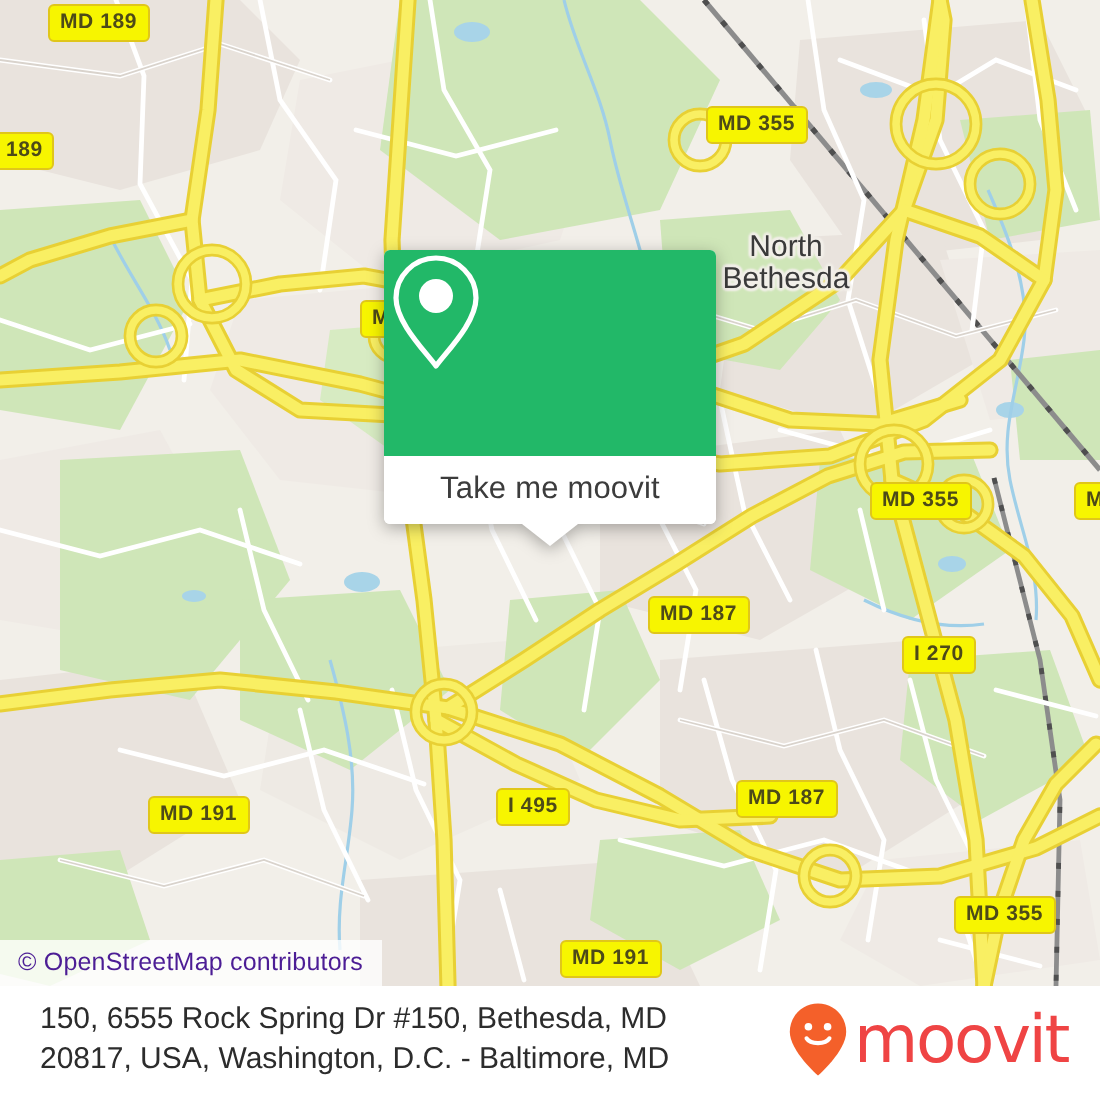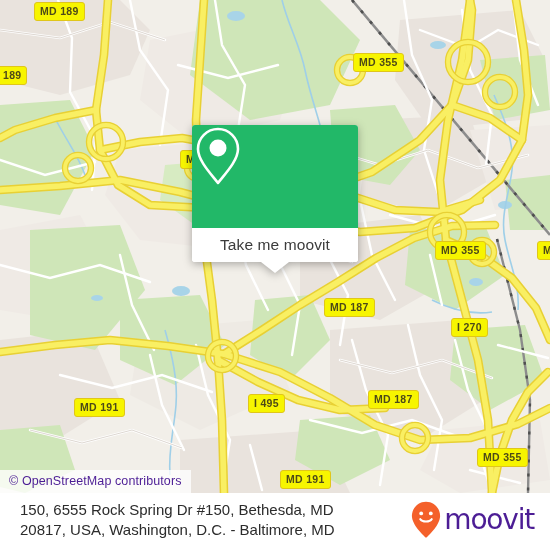--- a/index.html
+++ b/index.html
@@ -132,23 +132,23 @@
     max-width:385px;
   }
   #brand{
     display:flex;
     align-items:center;
     gap:3px;
     margin-left:auto;
     padding-right:4px;
   }
   #brand-wordmark{
-    color:#4c1d95;
+    color:#ef4444;
     font-family:"DejaVu Sans", sans-serif;
-    font-size:28px;
+    font-size:33px;
     font-weight:normal;
     letter-spacing:-1.2px;
     line-height:1;
   }
 </style>
 </head>
 <body>
 
 <div id="app">
 
@@ -322,22 +322,26 @@
           <circle cx="482" cy="252" r="12"></circle>
           <circle cx="222" cy="356" r="14"></circle>
           <circle cx="415" cy="438" r="13"></circle>
           <circle cx="350" cy="70" r="13"></circle>
           <circle cx="198" cy="168" r="11"></circle>
         </g>
 
       </g>
     </svg>
 
-
-    <div class="shield" style="left:34px;top:2px;">MD 189</div>
+    <div class="place" style="left:348px;top:116px;width:90px;">
+      <div>North</div>
+      <div>Bethesda</div>
+    </div>
+
+    <div class="shield" style="left:24px;top:2px;">MD 189</div>
     <div class="shield" style="left:-3px;top:66px;">189</div>
     <div class="shield" style="left:353px;top:53px;">MD 355</div>
     <div class="shield" style="left:435px;top:241px;">MD 355</div>
     <div class="shield" style="left:537px;top:241px;">MD</div>
     <div class="shield" style="left:324px;top:298px;">MD 187</div>
     <div class="shield" style="left:435px;top:318px;margin-left:16px;">I 270</div>
     <div class="shield" style="left:248px;top:394px;">I 495</div>
     <div class="shield" style="left:368px;top:390px;">MD 187</div>
     <div class="shield" style="left:74px;top:398px;">MD 191</div>
     <div class="shield" style="left:477px;top:448px;">MD 355</div>

